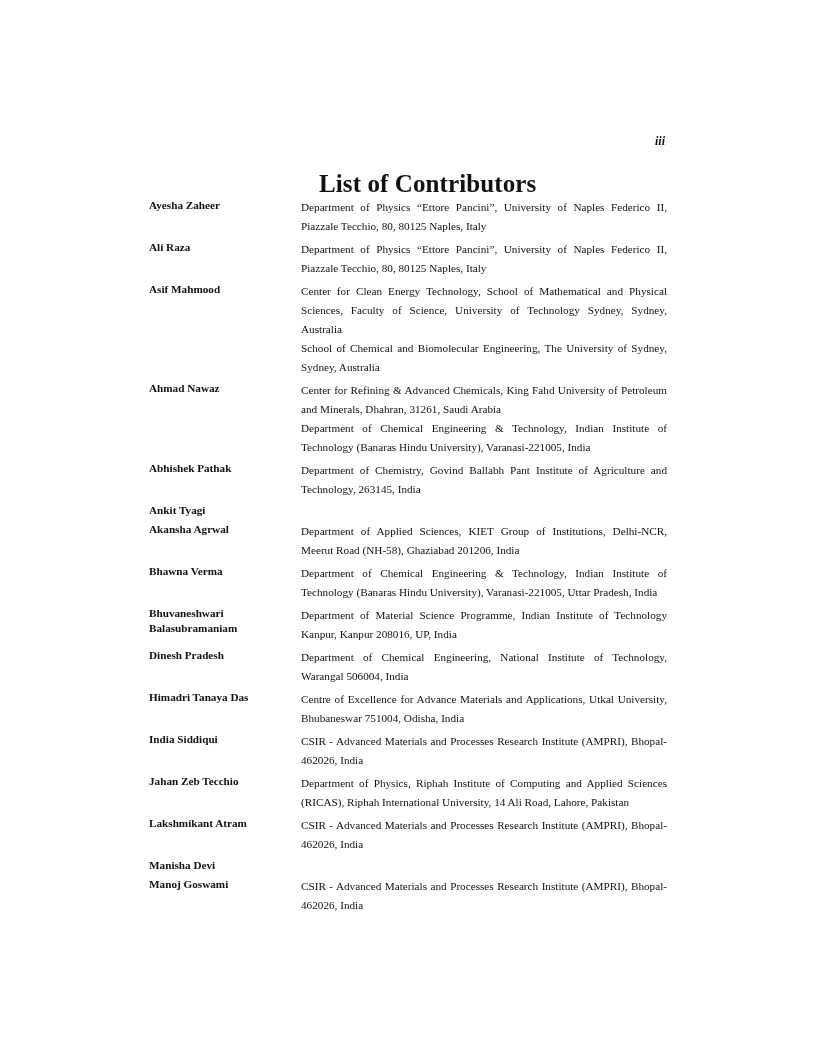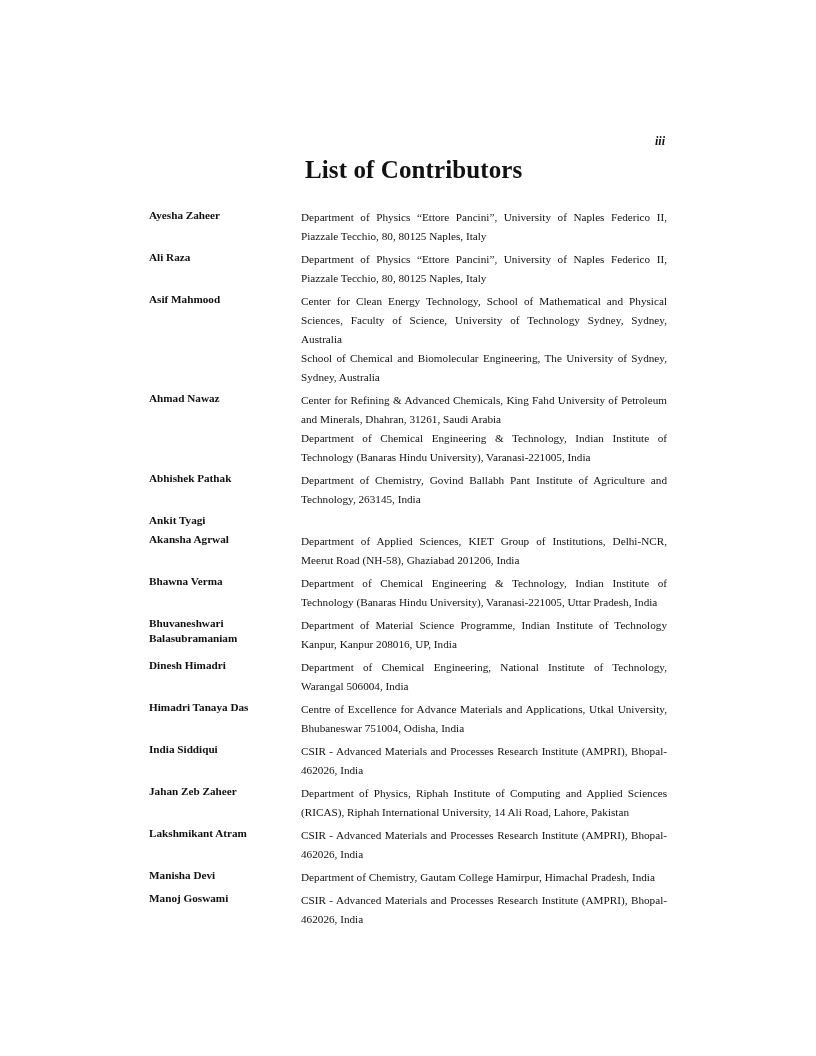--- a/index.html
+++ b/index.html
@@ -20,28 +20,28 @@
       top: 134px;
       right: 151px;
       font-size: 12px;
       font-style: italic;
       font-weight: bold;
     }
     .title {
       position: absolute;
       top: 156px;
       left: 305px;
-      margin: 0;
+      margin: 14px;
       font-size: 25px;
       font-weight: bold;
       letter-spacing: 0.1px;
     }
     .contributors {
       position: absolute;
-      top: 208px;
+      top: 198px;
       left: 149px;
       width: 518px;
       margin: 0;
       padding: 0;
       list-style: none;
     }
     .entry {
       display: flex;
       margin-bottom: 4px;
     }
@@ -137,21 +137,21 @@
       <div class="name">
         <span class="name-line">Bhuvaneshwari</span>
         <span class="name-line">Balasubramaniam</span>
       </div>
       <div class="affils">
         <span class="affil">Department of Material Science Programme, Indian Institute of Technology Kanpur, Kanpur 208016, UP, India</span>
       </div>
     </li>
     <li class="entry">
       <div class="name">
-        <span class="name-line">Dinesh Himadri</span>
+        <span class="name-line">Dinesh Pradesh</span>
       </div>
       <div class="affils">
         <span class="affil">Department of Chemical Engineering, National Institute of Technology, Warangal 506004, India</span>
       </div>
     </li>
     <li class="entry">
       <div class="name">
         <span class="name-line">Himadri Tanaya Das</span>
       </div>
       <div class="affils">
@@ -161,40 +161,37 @@
     <li class="entry">
       <div class="name">
         <span class="name-line">India Siddiqui</span>
       </div>
       <div class="affils">
         <span class="affil">CSIR - Advanced Materials and Processes Research Institute (AMPRI), Bhopal-462026, India</span>
       </div>
     </li>
     <li class="entry">
       <div class="name">
-        <span class="name-line">Jahan Zeb Zaheer</span>
+        <span class="name-line">Jahan Zeb Tecchio</span>
       </div>
       <div class="affils">
         <span class="affil">Department of Physics, Riphah Institute of Computing and Applied Sciences (RICAS), Riphah International University, 14 Ali Road, Lahore, Pakistan</span>
       </div>
     </li>
     <li class="entry">
       <div class="name">
         <span class="name-line">Lakshmikant Atram</span>
       </div>
       <div class="affils">
         <span class="affil">CSIR - Advanced Materials and Processes Research Institute (AMPRI), Bhopal-462026, India</span>
       </div>
     </li>
     <li class="entry">
       <div class="name">
         <span class="name-line">Manisha Devi</span>
-      </div>
-      <div class="affils">
-        <span class="affil">Department of Chemistry, Gautam College Hamirpur, Himachal Pradesh, India</span>
       </div>
     </li>
     <li class="entry">
       <div class="name">
         <span class="name-line">Manoj Goswami</span>
       </div>
       <div class="affils">
         <span class="affil">CSIR - Advanced Materials and Processes Research Institute (AMPRI), Bhopal-462026, India</span>
       </div>
     </li>

